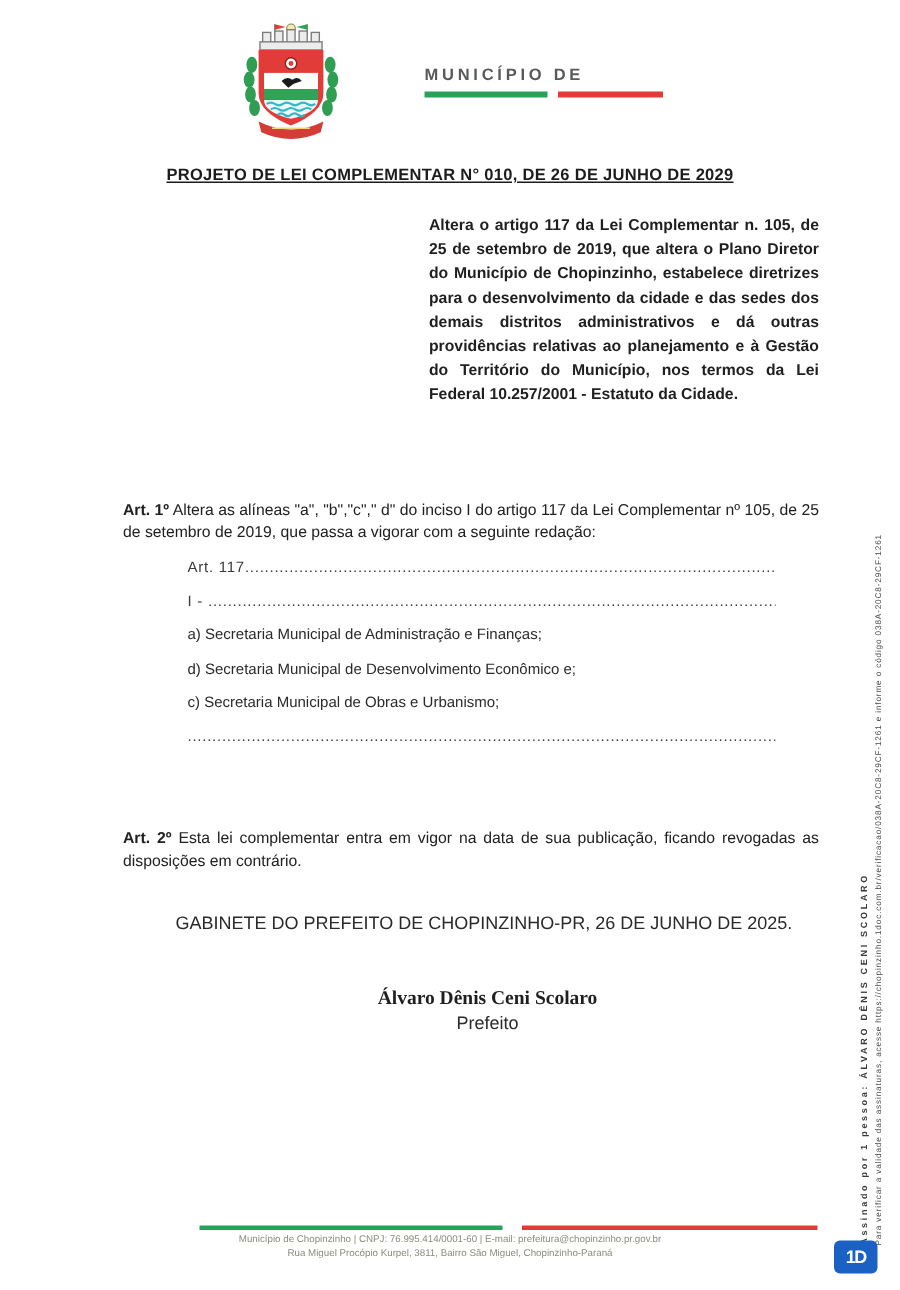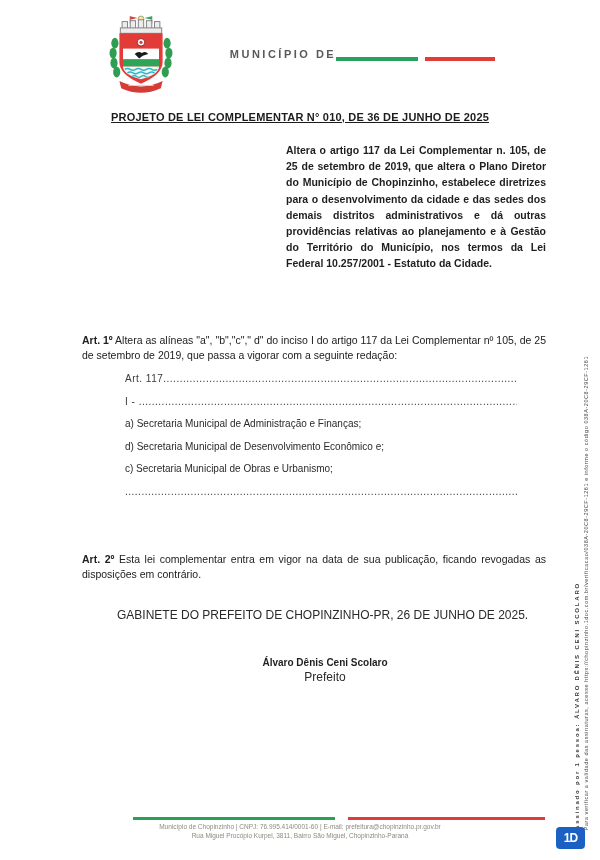--- a/index.html
+++ b/index.html
@@ -3,21 +3,21 @@
 <meta charset="utf-8">
 <style>
   html,body{margin:0;padding:0;background:#ffffff;}
   .page{
     position:relative;width:600px;height:860px;background:#fff;overflow:hidden;
     font-family:"Liberation Sans", sans-serif;color:#212121;
   }
   
   .header{position:absolute;top:12px;left:0;width:600px;display:flex;justify-content:center;align-items:center;gap:14px;}
   .crest svg{display:block;}
-  .brand{display:flex;flex-direction:row;align-items:flex-start;margin-left:39px;}
+  .brand{display:flex;flex-direction:column;align-items:flex-start;margin-left:39px;}
   .brand-small{font-size:11px;font-weight:700;letter-spacing:2.5px;color:#58595b;margin-bottom:1px;}
   .brand-big{font-size:28px;font-weight:800;letter-spacing:0.5px;color:#1f1f1d;line-height:1;}
   .brand-bars{display:flex;gap:7px;margin-top:4px;align-self:flex-end;}
   .bar-green{width:82px;height:4px;background:#2aa158;}
   .bar-red{width:70px;height:4px;background:#e13c38;}
   
   .doc-title{position:absolute;top:111px;left:0;width:600px;text-align:center;
     font-size:11px;font-weight:700;text-decoration:underline;color:#1c1c1c;letter-spacing:0.2px;}
   
   .ementa{position:absolute;top:142px;left:286px;width:260px;font-size:10.5px;font-weight:700;
@@ -26,21 +26,21 @@
   .art{position:absolute;left:82px;width:464px;font-size:10.5px;line-height:15.5px;text-align:justify;}
   .art1{top:322px;}
   .art2{top:541px;}
   .b{font-weight:700;margin-top:32px;}
   
   .qlist{position:absolute;top:368px;left:125px;width:392px;font-size:10px;line-height:22.5px;color:#2a2a2a;}
   .qlist .dots{white-space:nowrap;overflow:hidden;letter-spacing:0.5px;color:#3a3a3a;}
   
   .gabinete{position:absolute;top:608px;left:117px;font-size:12px;color:#2a2a2a;white-space:nowrap;}
   .signature{position:absolute;top:657px;left:85px;width:480px;text-align:center;}
-  .sig-name{font-size:10px;font-weight:700;color:#1f1f1f;}
+  .sig-name{font-size:13px;font-weight:700;color:#1f1f1f;font-family:Liberation Serif, serif;}
   .sig-role{font-size:12px;color:#2a2a2a;margin-top:2px;}
   
   .footer-bars{position:absolute;top:817px;left:0;width:600px;height:3px;}
   .fbar-green{position:absolute;left:133px;top:0;width:202px;height:3px;background:#2aa158;}
   .fbar-red{position:absolute;left:348px;top:0;width:197px;height:3px;background:#e13c38;}
   .footer-text{position:absolute;top:822px;left:0;width:600px;text-align:center;
     font-size:6.5px;line-height:9px;color:#8a8d7f;}
   
   .sidebar{position:absolute;right:11px;bottom:30px;display:flex;gap:3px;align-items:flex-end;}
   .vtext{writing-mode:vertical-rl;transform:rotate(180deg);white-space:nowrap;}
@@ -109,21 +109,21 @@
     </div>
     <div class="brand">
       <div class="brand-small">MUNICÍPIO DE</div>
       <div class="brand-bars">
         <div class="bar-green"></div>
         <div class="bar-red"></div>
       </div>
     </div>
   </div>
 
-  <div class="doc-title">PROJETO DE LEI COMPLEMENTAR N° 010, DE 36 DE JUNHO DE 2025</div>
+  <div class="doc-title">PROJETO DE LEI COMPLEMENTAR N° 010, DE 26 DE JUNHO DE 2029</div>
 
   <div class="ementa">Altera o artigo 117 da Lei Complementar n. 105, de 25 de setembro de 2019, que altera o Plano Diretor do Município de Chopinzinho, estabelece diretrizes para o desenvolvimento da cidade e das sedes dos demais distritos administrativos e dá outras providências relativas ao planejamento e à Gestão do Território do Município, nos termos da Lei Federal 10.257/2001 - Estatuto da Cidade.</div>
 
   <p class="art art1"><span class="b">Art. 1º</span><span> Altera as alíneas "a", "b","c"," d" do inciso I do artigo 117 da Lei Complementar nº 105, de 25 de setembro de 2019, que passa a vigorar com a seguinte redação:</span></p>
 
   <div class="qlist">
     <div class="dots">Art. 117...............................................................................................................................................................</div>
     <div class="dots">I - .....................................................................................................................................................................</div>
     <div>a) Secretaria Municipal de Administração e Finanças;</div>
     <div>d) Secretaria Municipal de Desenvolvimento Econômico e;</div>

